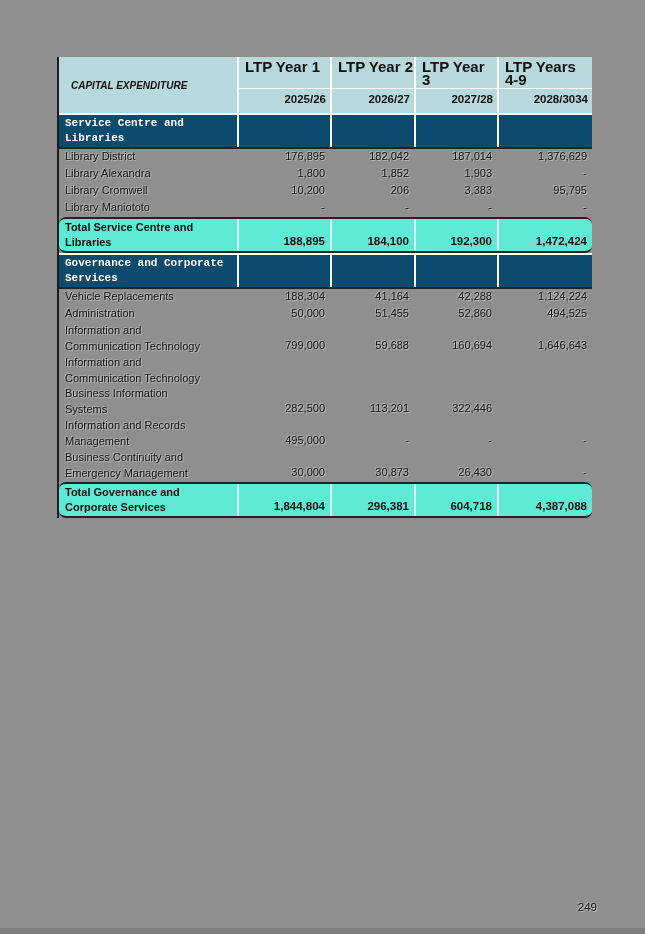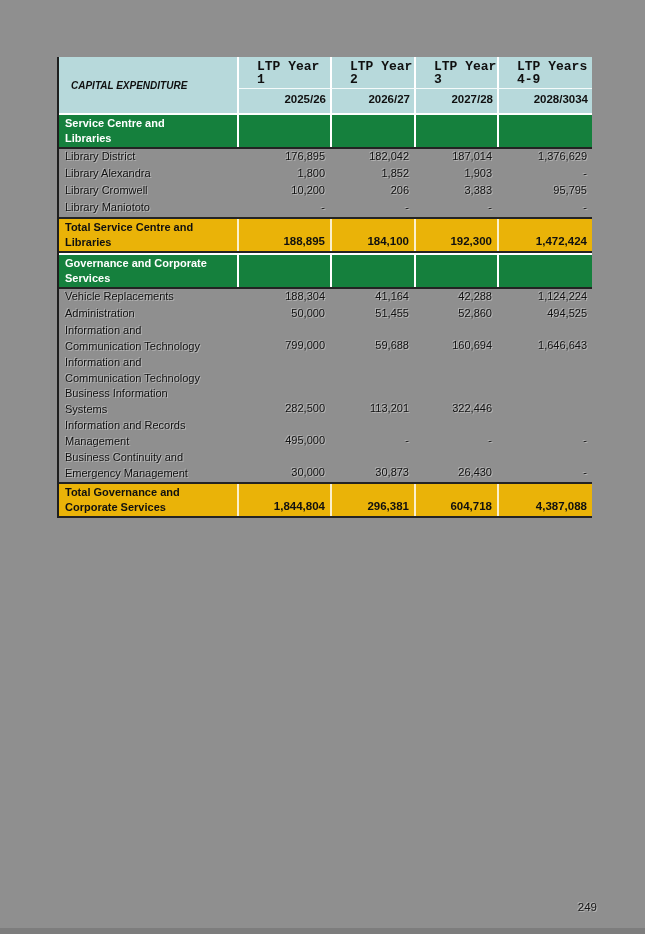--- a/index.html
+++ b/index.html
@@ -19,43 +19,43 @@
   .header-grid{
     display:grid;grid-template-columns:178px 93px 84px 83px 95px;
     grid-template-rows:32px 24px;background:#b7d9db;
   }
   .title-cell{
     grid-row:1/3;grid-column:1;display:flex;align-items:center;
     padding-left:12px;font-weight:bold;font-size:10px;line-height:17px;font-style:italic;
   }
   .h-label{
     border-left:2px solid #ffffff;border-bottom:1px solid rgba(255,255,255,.85);
-    padding:3px 0 0 18px;font-weight:bold;font-size:13px;line-height:13px;
-    white-space:pre-line;grid-row:1;font-family:Liberation Mono, monospace;
+    padding:3px 0 0 6px;font-weight:bold;font-size:15px;line-height:13px;
+    white-space:pre-line;grid-row:1;
   }
   .h-sub{
     border-left:2px solid #ffffff;display:flex;align-items:flex-end;justify-content:flex-end;
     padding:0 4px 8px 0;font-weight:bold;font-size:11.5px;grid-row:2;
   }
   .hc2{grid-column:2}.hc3{grid-column:3}.hc4{grid-column:4}.hc5{grid-column:5}
   
   .c0{padding:0 0 1px 6px;font-size:11px;line-height:15.5px;white-space:pre-line;}
   .cv{
     display:flex;align-items:flex-end;justify-content:flex-end;
     padding:0 5px 2px 0;font-size:11px;line-height:15px;
   }
   .row-section{
-    background:#15803d;color:#ffffff;font-weight:bold;
-    border-top:2px solid #ffffff;border-bottom:2px solid #232323;min-height:28px;
+    background:#0c4a6e;color:#ffffff;font-weight:bold;
+    border-top:2px solid #ffffff;border-bottom:2px solid #232323;min-height:28px;font-family:Liberation Mono, monospace;
   }
   .row-section .c0{padding:1px 0 2px 6px;line-height:14.5px;}
   .row-section .cv{border-left:2px solid #ffffff;}
   .row-total{
-    background:#eab308;font-weight:bold;
-    border-top:2px solid #232323;border-bottom:2px solid #232323;min-height:31px;
+    background:#5eead4;font-weight:bold;
+    border-top:2px solid #232323;border-bottom:2px solid #232323;min-height:31px;border-radius:7px;
   }
   .row-total .c0{padding:1px 0 1px 6px;line-height:15px;}
   .row-total .cv{border-left:2px solid rgba(255,255,255,.8);font-size:11.5px;}
   .row-item .c0,.row-item .cv,.page-num{
     text-shadow:1px 1px 0 rgba(255,255,255,.35),-1px -1px 0 rgba(255,255,255,.3);
   }
   .page-num{
     position:absolute;top:901px;right:48px;font-size:11.5px;color:#151515;
   }
   .bottom-strip{

